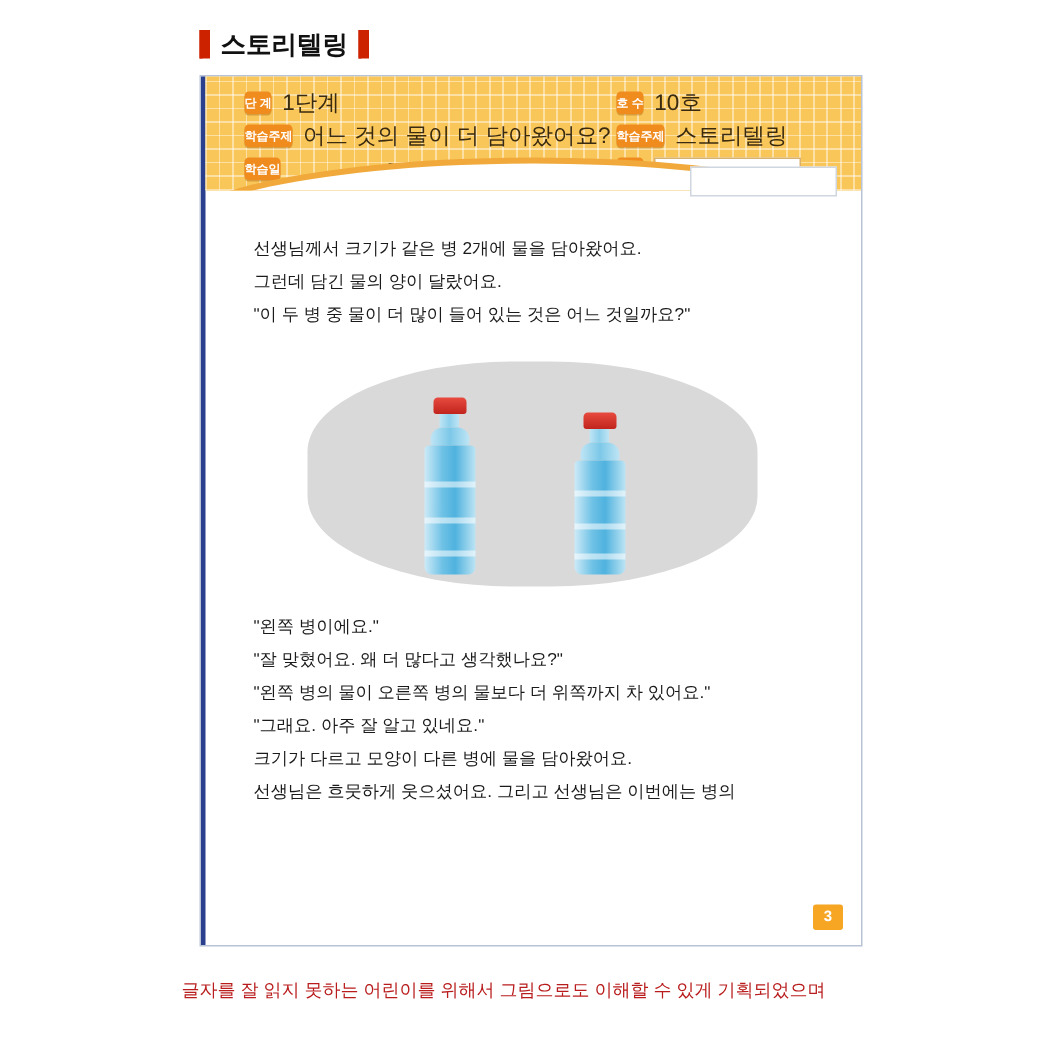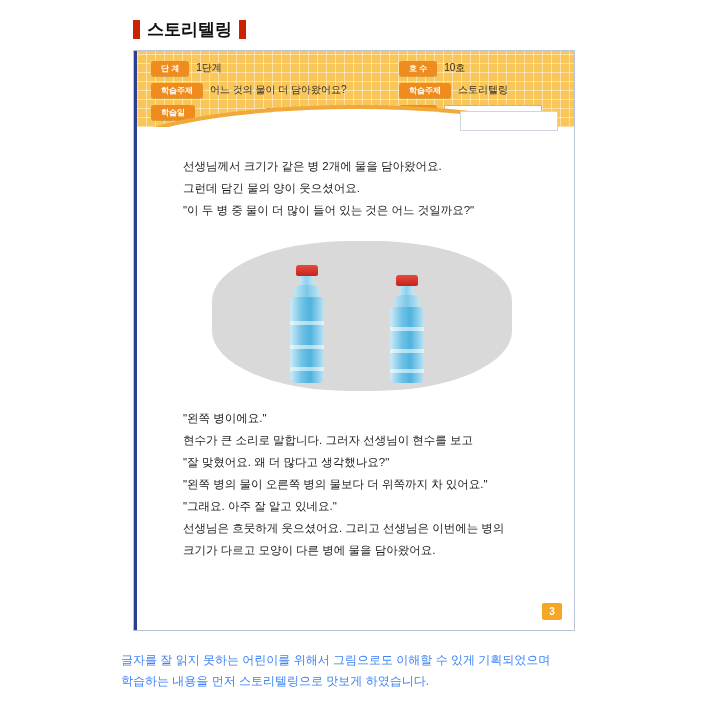--- a/index.html
+++ b/index.html
@@ -98,27 +98,28 @@
     align-items: center;
     margin-bottom: 6px;
     height: 16px;
   }
   .tag {
     background: #f08c1e;
     color: #ffffff;
     font-size: 8px;
     font-weight: bold;
     border-radius: 3px;
-    padding: 2px 10px;
+    padding: 2px 0;
     line-height: 11px;
     box-shadow: 0 1px 0 rgba(150,80,0,0.35);
     white-space: nowrap;
+    margin-left: 12px;
   }
   .val {
-    font-size: 10px;
+    font-size: 15px;
     color: #3a2b10;
     margin-left: 7px;
     white-space: nowrap;
   }
   .left-col { width: 248px; display: flex; align-items: center; }
   .right-col { display: flex; align-items: center; justify-content: center; }
   .dateline {
     font-size: 9px;
     color: #3a2b10;
     margin-left: 70px;
@@ -138,21 +139,21 @@
     width: 96px;
     height: 18px;
     background: #ffffff;
     border: 1px solid #cfd6e0;
     z-index: 3;
   }
 
   
   .body {
     position: relative;
-    padding: 28px 34px 0 46px;
+    padding: 28px 34px 0 32px;
     font-size: 11.5px;
     color: #1a1a1a;
     line-height: 22px;
   }
   .body p { margin: 0; }
 
   
   .illus {
     position: relative;
     width: 300px;
@@ -220,21 +221,21 @@
     border-radius: 2px;
   }
 
   
   .caption {
     position: absolute;
     left: 121px;
     top: 650px;
     width: 470px;
     font-size: 12px;
-    color: #3b82f6;
+    color: #b91c1c;
     line-height: 21px;
     text-align: justify;
   }
   .caption p { margin: 0; }
 </style>
 </head>
 <body>
 
 <div class="page">
 
@@ -285,21 +286,21 @@
 
         </div>
         <div class="band-curve-shadow"></div>
         <div class="band-curve"></div>
       </div>
 
       <div class="name-box"></div>
 
       <div class="body">
         <p>선생님께서 크기가 같은 병 2개에 물을 담아왔어요.</p>
-        <p>그런데 담긴 물의 양이 웃으셨어요.</p>
+        <p>그런데 담긴 물의 양이 달랐어요.</p>
         <p>"이 두 병 중 물이 더 많이 들어 있는 것은 어느 것일까요?"</p>
 
         <div class="illus">
           <div class="blob"></div>
 
           <div class="bottle bottle-left">
             <div class="cap"></div>
             <div class="neck"></div>
             <div class="shoulder"></div>
             <div class="body-tube" style="height:86px">
@@ -315,30 +316,28 @@
             <div class="shoulder"></div>
             <div class="body-tube" style="height:76px">
               <div class="ring" style="top:20px"></div>
               <div class="ring" style="top:42px"></div>
               <div class="ring" style="top:62px"></div>
             </div>
           </div>
         </div>
 
         <p>"왼쪽 병이에요."</p>
-        <p>현수가 큰 소리로 말합니다. 그러자 선생님이 현수를 보고</p>
         <p>"잘 맞혔어요. 왜 더 많다고 생각했나요?"</p>
         <p>"왼쪽 병의 물이 오른쪽 병의 물보다 더 위쪽까지 차 있어요."</p>
         <p>"그래요. 아주 잘 알고 있네요."</p>
+        <p>크기가 다르고 모양이 다른 병에 물을 담아왔어요.</p>
         <p>선생님은 흐뭇하게 웃으셨어요. 그리고 선생님은 이번에는 병의</p>
-        <p>크기가 다르고 모양이 다른 병에 물을 담아왔어요.</p>
       </div>
 
       <div class="pagenum">3</div>
     </div>
   </div>
 
   <div class="caption">
     <p>글자를 잘 읽지 못하는 어린이를 위해서 그림으로도 이해할 수 있게 기획되었으며</p>
-    <p>학습하는 내용을 먼저 스토리텔링으로 맛보게 하였습니다.</p>
   </div>
 
 </div>
 
 </body></html>

